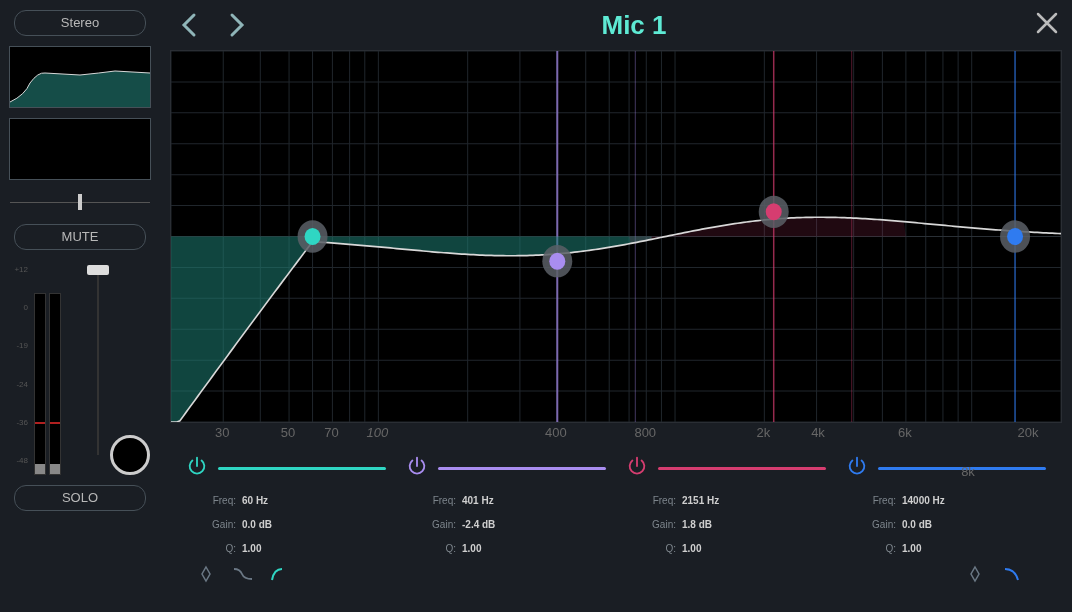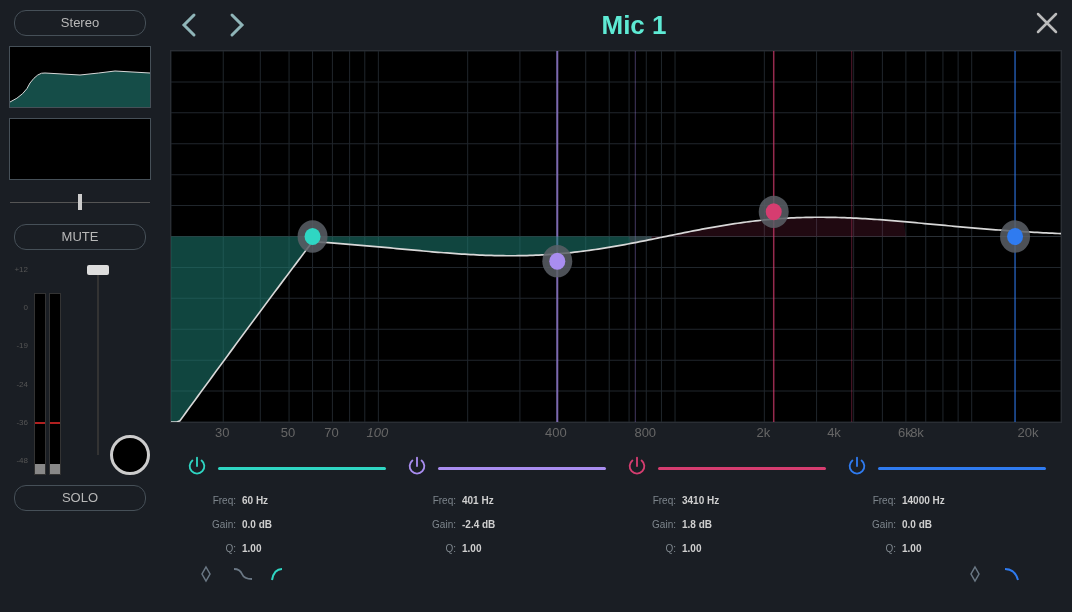--- a/index.html
+++ b/index.html
@@ -375,23 +375,23 @@
     </div>
 
     <div class="axis-labels" id="axis-labels">
         <span style="left: 52.2404px;">30</span>
         <span style="left: 118.056px;">50</span>
         <span style="left: 161.407px;">70</span>
         <span style="left: 207.361px; font-style: italic;">100</span>
         <span style="left: 385.972px;">400</span>
         <span style="left: 475.278px;">800</span>
         <span style="left: 593.333px;">2k</span>
-        <span style="left: 664px;">4k</span>
+        <span style="left: 648px;">4k</span>
         <span style="left: 734.879px;">6k</span>
-        <span style="left: 747px;">8k</span>
+        <span style="left: 798px; margin-top: 39px;">8k</span>
         <span style="left: 858px;">20k</span>
       </div>
 
     <div class="bands" id="bands">
         <div class="band">
     <div class="enable-row">
       <span>
         <svg class="power-icon" width="22" height="22" viewBox="0 0 24 24">
           <path d="M12 3 L12 12" stroke="#2fd6c3" fill="none" stroke-linecap="round"></path>
           <path d="M7 6 A8 8 0 1 0 17 6" stroke="#2fd6c3" fill="none" stroke-linecap="round"></path>
@@ -460,21 +460,21 @@
       <span>
         <svg class="power-icon" width="22" height="22" viewBox="0 0 24 24">
           <path d="M12 3 L12 12" stroke="#d63d70" fill="none" stroke-linecap="round"></path>
           <path d="M7 6 A8 8 0 1 0 17 6" stroke="#d63d70" fill="none" stroke-linecap="round"></path>
         </svg>
       </span>
       <div class="color-line" style="background:#d63d70"></div>
     </div>
     <div class="row">
             <span class="lbl">Freq:</span>
-         <span class="val">3410 Hz</span>
+         <span class="val">2151 Hz</span>
           </div>
     <div class="row">
             <span class="lbl">Gain:</span>
          <span class="val">1.8 dB</span>
           </div>
     <div class="row">
             <span class="lbl">Q:</span>
          <span class="val">1.00</span>
           </div>
 

